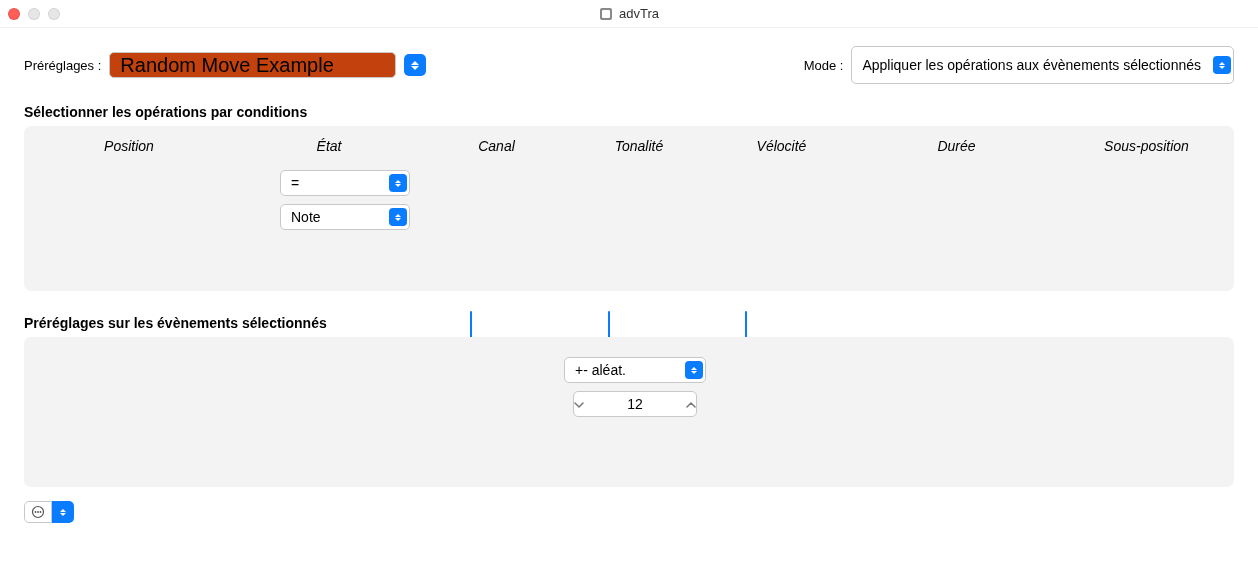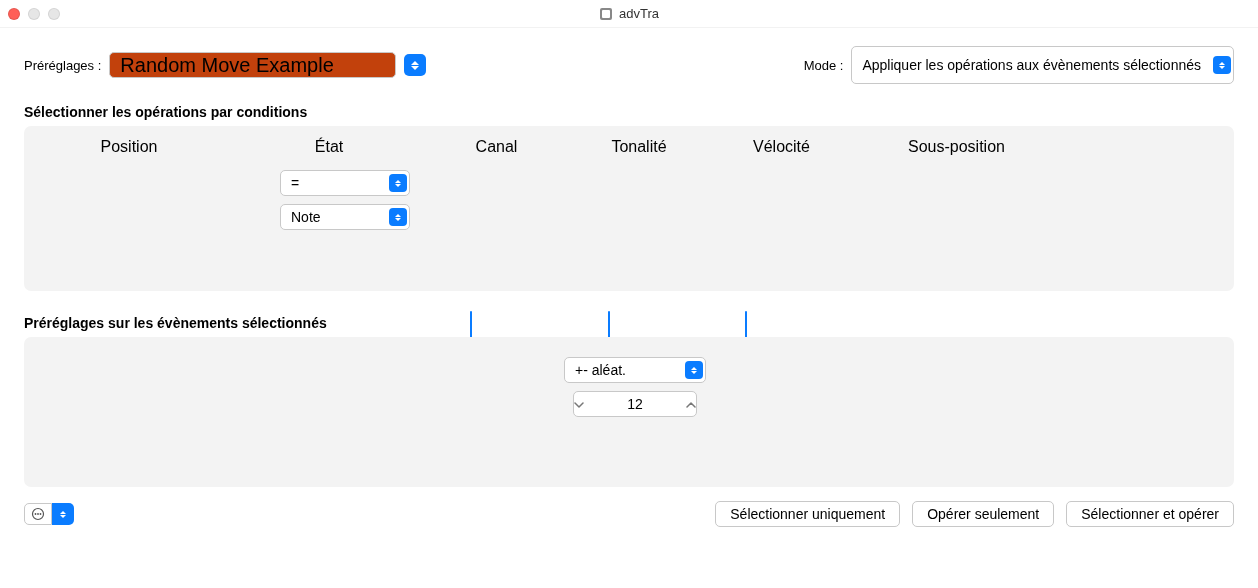--- a/index.html
+++ b/index.html
@@ -129,22 +129,23 @@
       margin-bottom: 14px;
     }
     .panel-operations {
       height: 150px;
     }
     .col-headers {
       display: grid;
       grid-template-columns: 210px 190px 145px 140px 145px 205px 175px;
       padding: 12px 0 10px 0;
       text-align: center;
-      font-size: 16px;
+      font-size: 14px;
       color: #000;
+      font-style: italic;
     }
     .col-headers > div { display: flex; align-items: center; justify-content: center; }
     .condition-controls {
       position: absolute;
       left: 256px;
       top: 44px;
       display: flex;
       flex-direction: column;
       gap: 8px;
     }
@@ -321,20 +322,21 @@
 
   <div class="section-title">Sélectionner les opérations par conditions</div>
 
   <div class="panel panel-conditions">
     <div class="col-headers">
       <div>Position</div>
       <div>État</div>
       <div>Canal</div>
       <div>Tonalité</div>
       <div>Vélocité</div>
+      <div>Durée</div>
       <div>Sous-position</div>
     </div>
     <div class="condition-controls">
       <div class="mac-popup">
         <span>=</span>
         <div class="inner-arrow">
           <div class="chev-up"></div>
           <div class="chev-down"></div>
         </div>
       </div>
@@ -393,26 +395,15 @@
           <circle cx="4.5" cy="7" r="0.9" fill="#555"></circle>
           <circle cx="7" cy="7" r="0.9" fill="#555"></circle>
           <circle cx="9.5" cy="7" r="0.9" fill="#555"></circle>
         </svg>
       </div>
       <div class="ellipsis-arrow">
         <div class="chev-up" style="border-left:3.5px solid transparent;border-right:3.5px solid transparent;border-bottom:3.5px solid #fff;width:0;height:0;"></div>
         <div class="chev-down" style="border-left:3.5px solid transparent;border-right:3.5px solid transparent;border-top:3.5px solid #fff;width:0;height:0;"></div>
       </div>
     </div>
-    <div class="bottom-right">
-      <button class="mac-button">
-        <span>Sélectionner uniquement</span>
-      </button>
-      <button class="mac-button">
-        <span>Opérer seulement</span>
-      </button>
-      <button class="mac-button">
-        <span>Sélectionner et opérer</span>
-      </button>
-    </div>
   </div>
 
 </div>
 
 </body></html>

